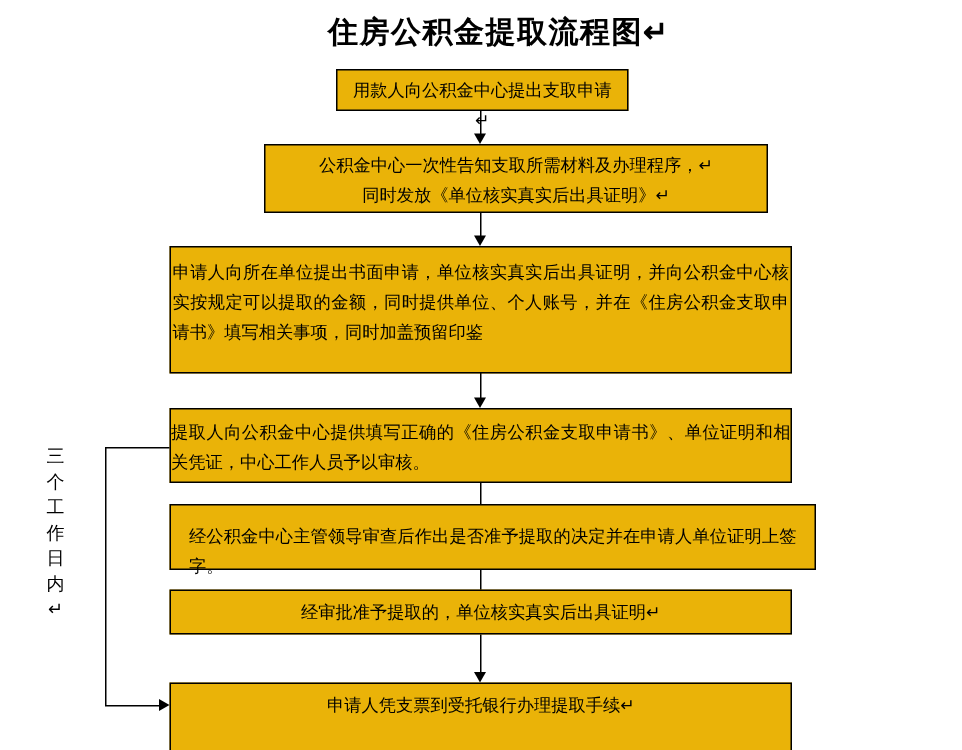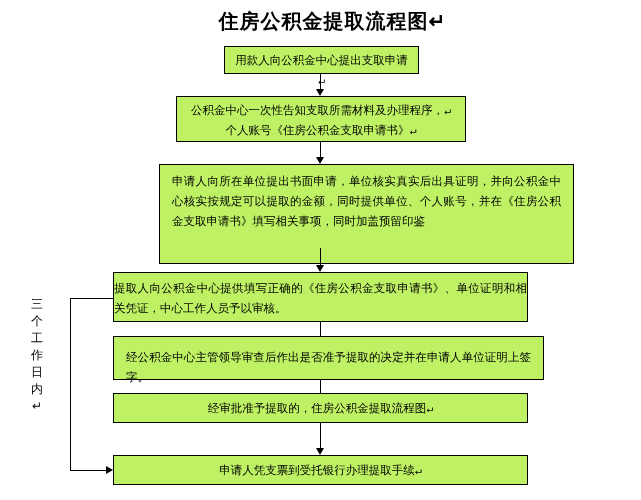--- a/index.html
+++ b/index.html
@@ -26,27 +26,27 @@
     width: 641px;
     text-align: center;
     font-size: 20px;
     font-weight: bold;
     letter-spacing: 1px;
     font-family: "Liberation Serif", serif;
   }
   .box {
     position: absolute;
     border: 1px solid #000000;
-    background: #bef264;
+    background: #eab308;
     box-sizing: border-box;
     font-size: 11.5px;
     line-height: 20px;
     text-align: center;
     padding: 4px 8px;
-    font-family: Liberation Mono, monospace;
+    font-family: Liberation Serif, serif;
   }
   .box.justify {
     text-align: left;
     text-justify: inter-ideograph;
     text-align: justify;
   }
   .vline {
     position: absolute;
     width: 1px;
     background: #000000;
@@ -94,29 +94,29 @@
 
   <div class="title">住房公积金提取流程图↵</div>
 
   <div class="box" style="left:224px; top:46px; width:195px; height:28px; line-height:20px;">
     <span>用款人向公积金中心提出支取申请↵</span>
   </div>
 
   <div class="vline" style="left:320px; top:74px; height:16px;"></div>
   <div class="arrow-down" style="left:316px; top:89px;"></div>
 
-  <div class="box" style="left:176px; top:96px; width:290px; height:46px;">
+  <div class="box" style="left:176px; top:96px; width:336px; height:46px;">
     <div>公积金中心一次性告知支取所需材料及办理程序，↵</div>
-    <div>个人账号《住房公积金支取申请书》↵</div>
+    <div>同时发放《单位核实真实后出具证明》↵</div>
   </div>
 
   <div class="vline" style="left:320px; top:142px; height:17px;"></div>
   <div class="arrow-down" style="left:316px; top:157px;"></div>
 
-  <div class="box justify" style="left:113px; top:164px; width:415px; height:100px; padding:7px 12px;margin-left:46px;">
+  <div class="box justify" style="left:113px; top:164px; width:415px; height:85px; padding:7px 1px;">
     <span>申请人向所在单位提出书面申请，单位核实真实后出具证明，并向公积金中心核实按规定可以提取的金额，同时提供单位、个人账号，并在《住房公积金支取申请书》填写相关事项，同时加盖预留印鉴</span>
   </div>
 
   <div class="vline" style="left:320px; top:248px; height:19px;"></div>
   <div class="arrow-down" style="left:316px; top:265px;"></div>
 
   <div class="box justify" style="left:113px; top:272px; width:415px; height:50px; padding:6px 0;">
     <span>提取人向公积金中心提供填写正确的《住房公积金支取申请书》、单位证明和相关凭证，中心工作人员予以审核。</span>
   </div>
 
@@ -124,27 +124,27 @@
   <div class="arrow-down" style="left:316px; top:337px;"></div>
 
   <div class="box justify" style="left:113px; top:336px; width:431px; height:44px; padding:11px 12px;">
     <span>经公积金中心主管领导审查后作出是否准予提取的决定并在申请人单位证明上签字。</span>
   </div>
 
   <div class="vline" style="left:320px; top:380px; height:15px;"></div>
   <div class="arrow-down" style="left:316px; top:394px;"></div>
 
   <div class="box" style="left:113px; top:393px; width:415px; height:30px; line-height:22px;">
-    <span>经审批准予提取的，住房公积金提取流程图↵</span>
+    <span>经审批准予提取的，单位核实真实后出具证明↵</span>
   </div>
 
   <div class="vline" style="left:320px; top:423px; height:26px;"></div>
   <div class="arrow-down" style="left:316px; top:448px;"></div>
 
-  <div class="box" style="left:113px; top:455px; width:415px; height:30px; line-height:22px;">
+  <div class="box" style="left:113px; top:455px; width:415px; height:46px; line-height:22px;">
     <span>申请人凭支票到受托银行办理提取手续↵</span>
   </div>
 
   <div class="hline" style="left:70px; top:298px; width:43px;"></div>
   <div class="vline" style="left:70px; top:298px; height:172px;"></div>
   <div class="hline" style="left:70px; top:470px; width:36px;"></div>
   <div class="arrow-right" style="left:106px; top:466px;"></div>
 
   <div class="sidelabel">
     <span>三</span>

